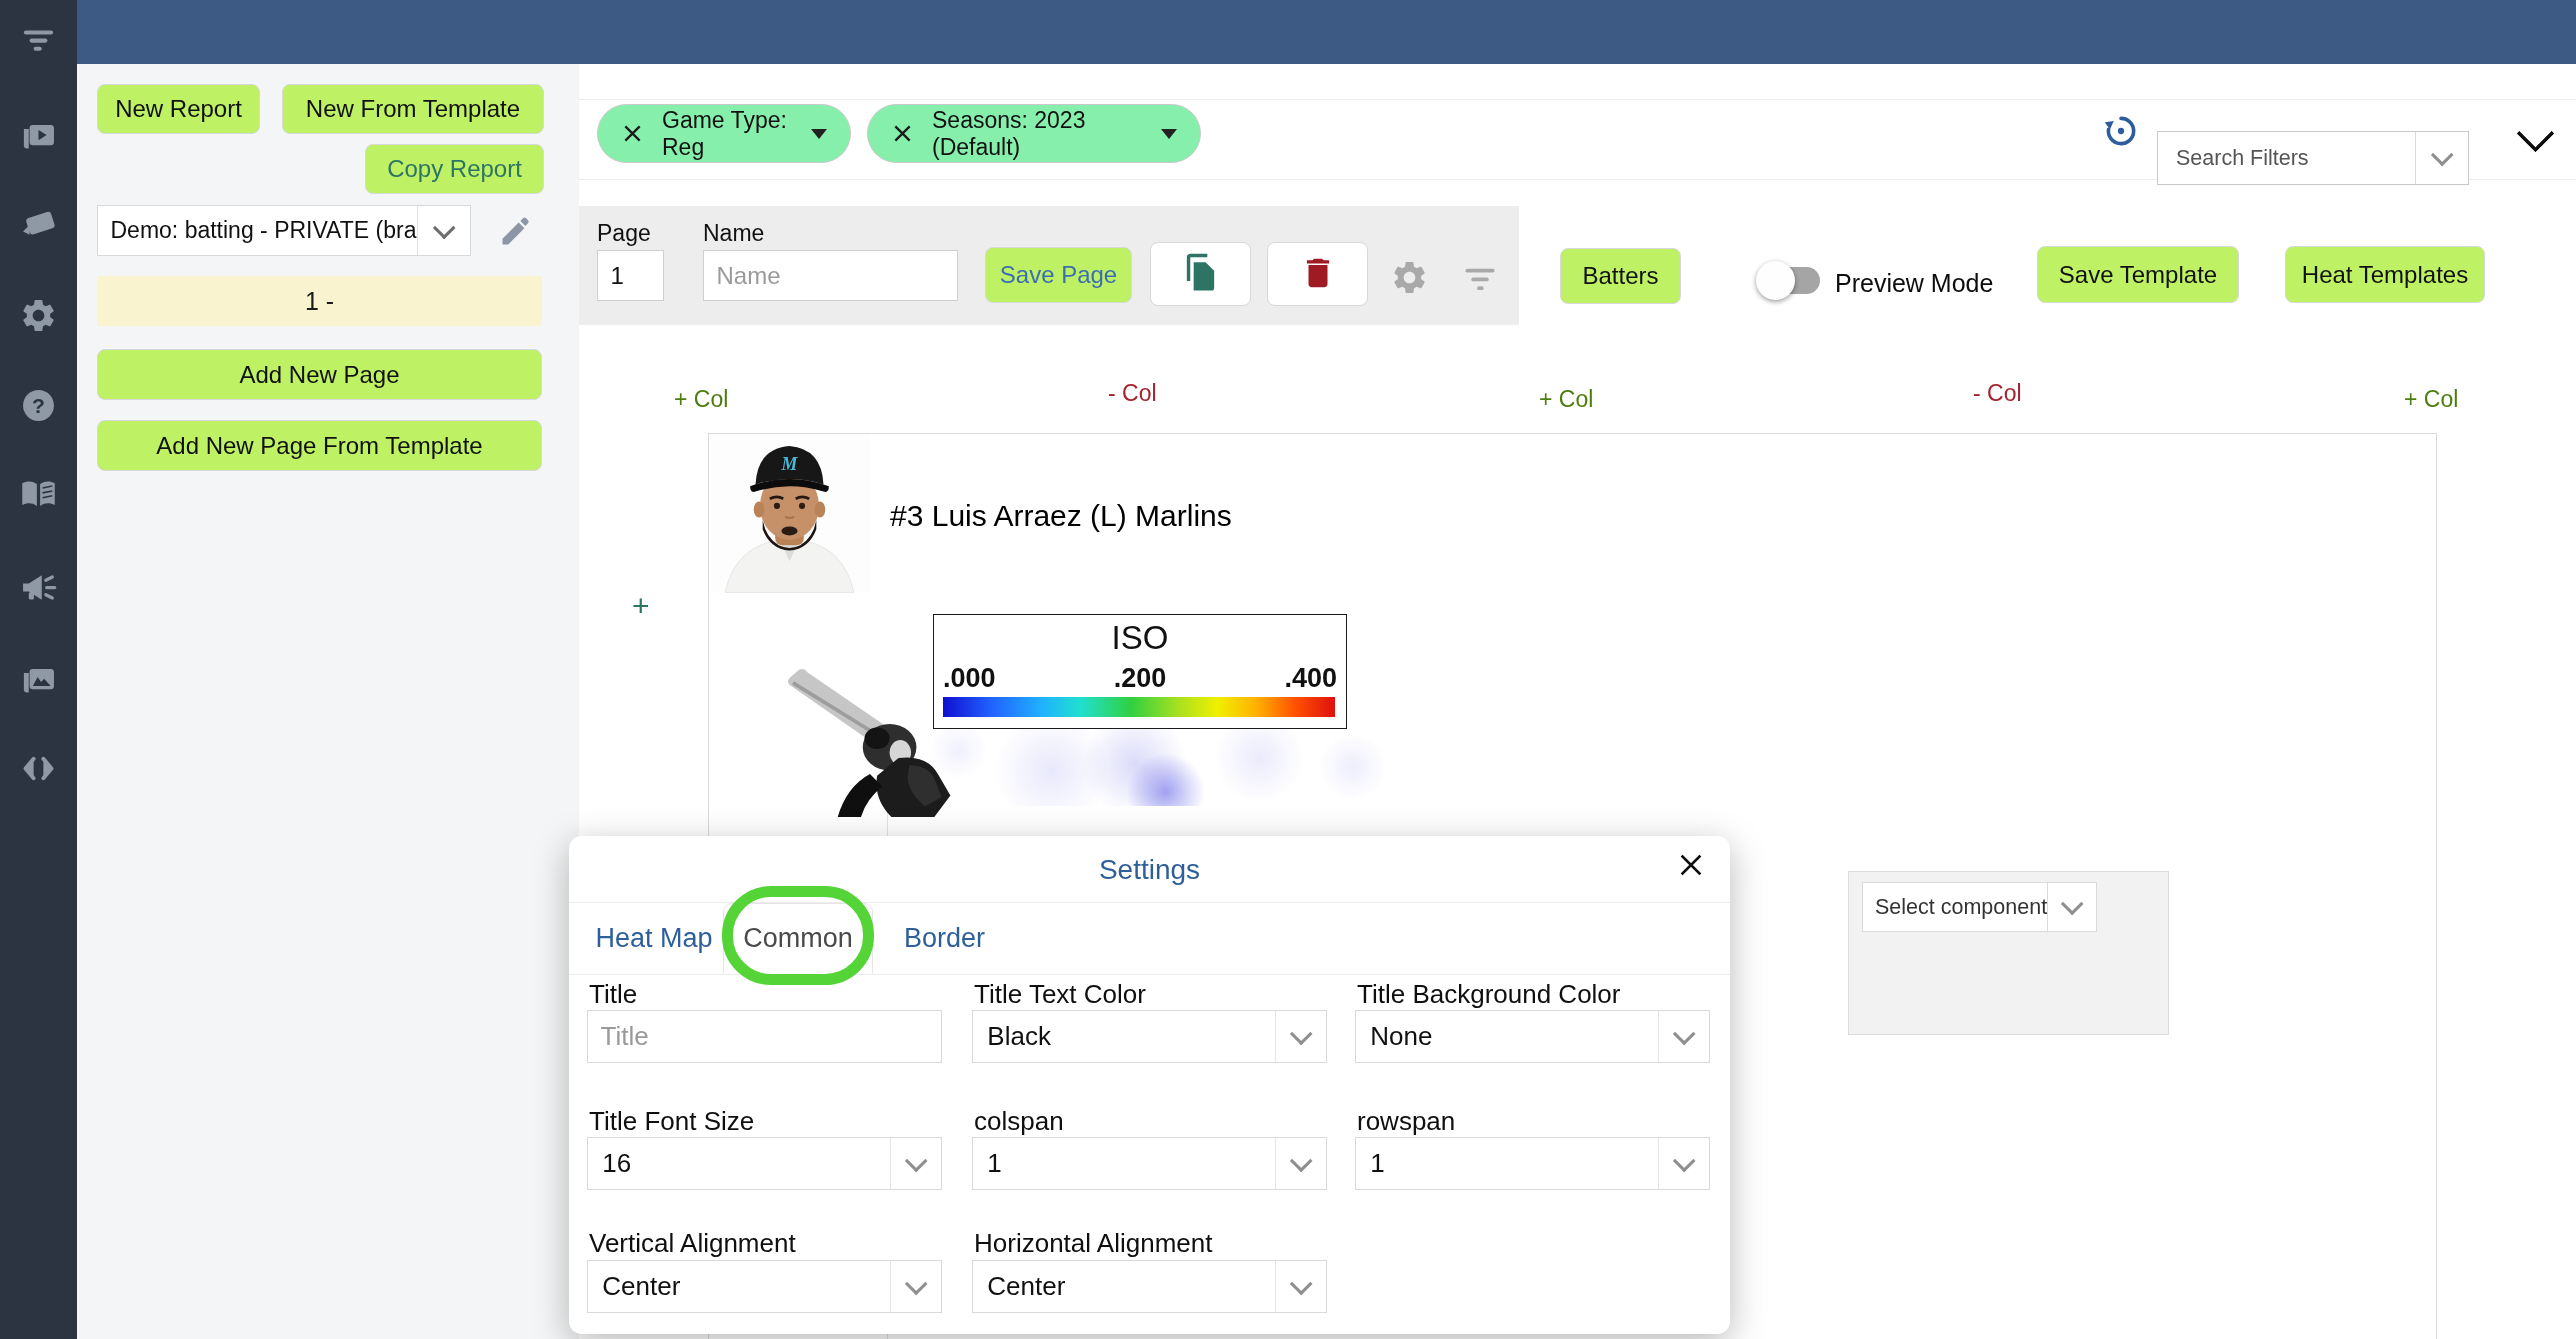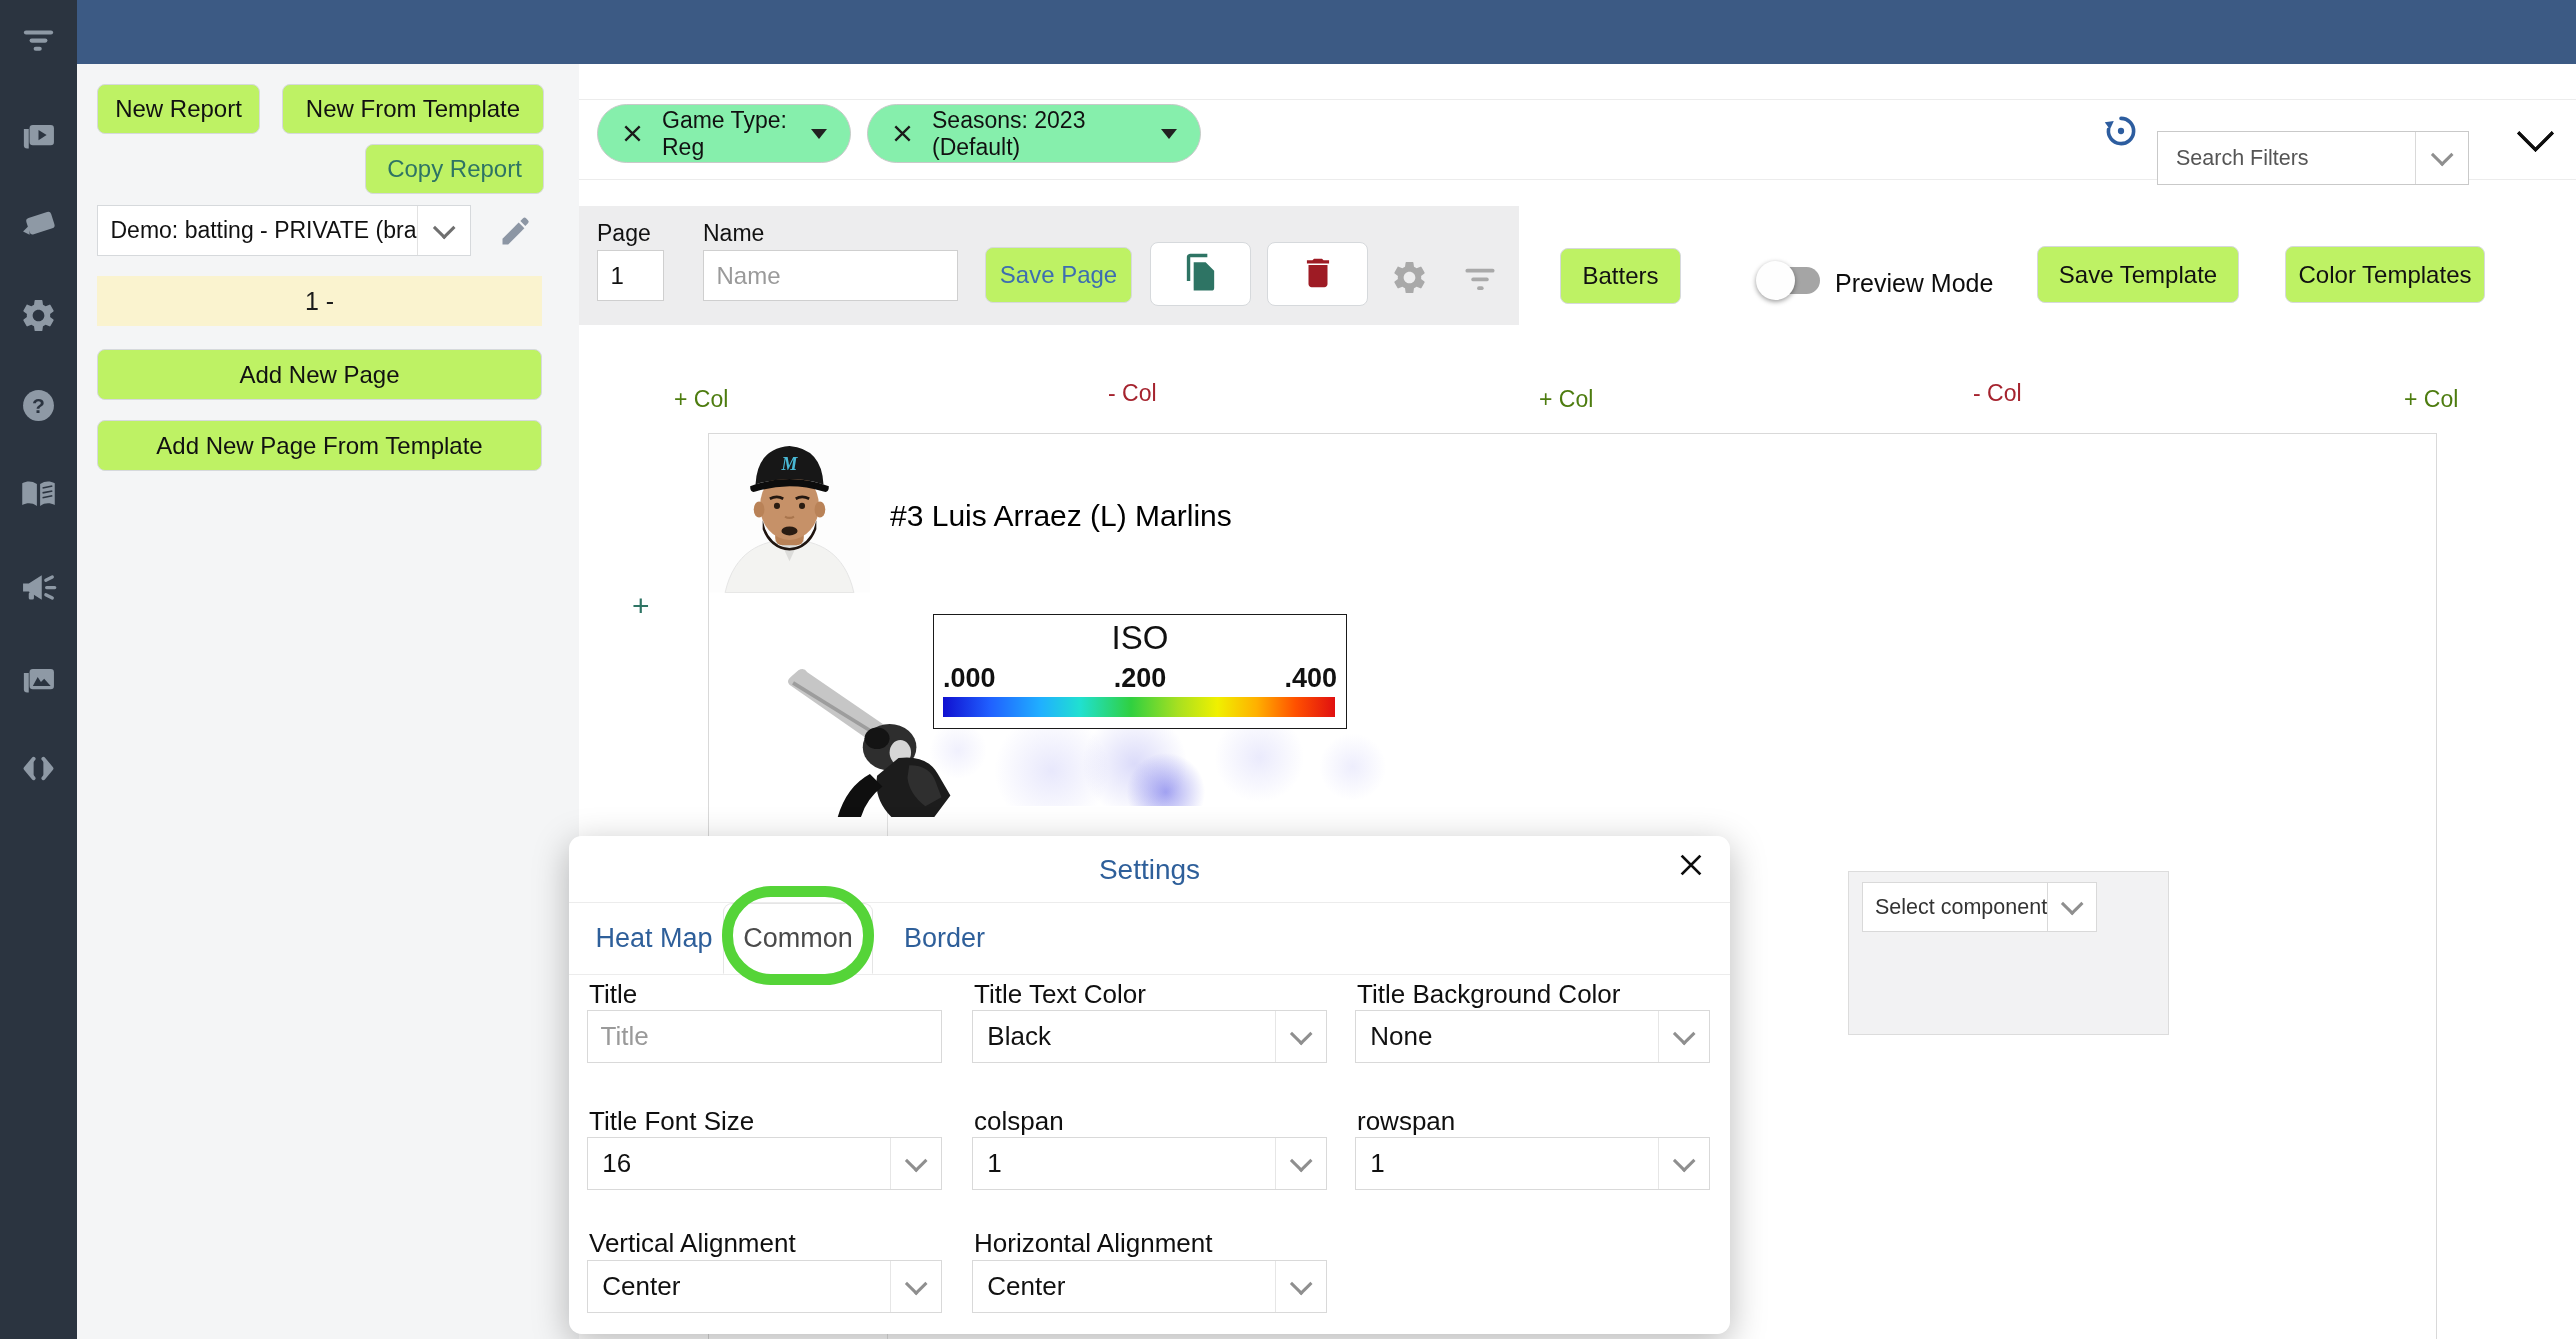--- a/index.html
+++ b/index.html
@@ -266,21 +266,21 @@
           <rect x="10" y="16" width="4.5" height="2.6" rx="1.3"></rect>
         </g>
       </svg>
   </span>
 
   <button class="btn" style="left:1560px;top:248px;width:121px;height:56px;">Batters</button>
   <div class="abs tog-track"></div>
   <div class="abs tog-knob"></div>
   <span class="abs" style="left:1835px;top:269px;font-size:25px;color:#0d0d0d;">Preview Mode</span>
   <button class="btn" style="left:2037px;top:246px;width:202px;height:57px;">Save Template</button>
-  <button class="btn" style="left:2285px;top:246px;width:200px;height:57px;">Color Templates</button>
+  <button class="btn" style="left:2285px;top:246px;width:200px;height:57px;">Heat Templates</button>
 
   <span class="colctl add" style="left:674px;top:374px;">+ Col</span>
   <span class="colctl rem" style="left:1108px;top:380px;">- Col</span>
   <span class="colctl add" style="left:1539px;top:374px;">+ Col</span>
   <span class="colctl rem" style="left:1973px;top:380px;">- Col</span>
   <span class="colctl add" style="left:2404px;top:374px;">+ Col</span>
 
   <div class="abs report-box"></div>
   <div class="abs col-div"></div>
 

